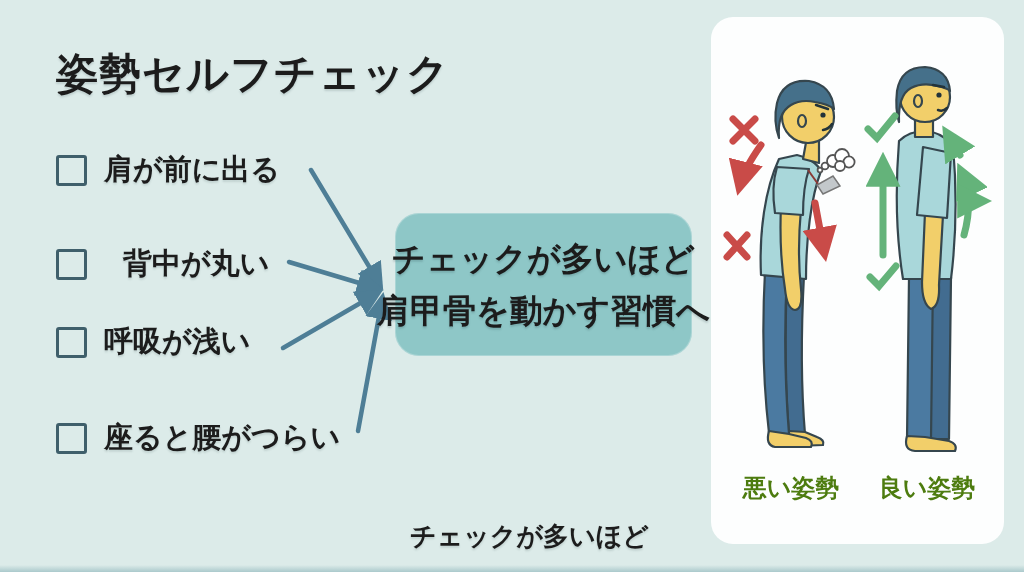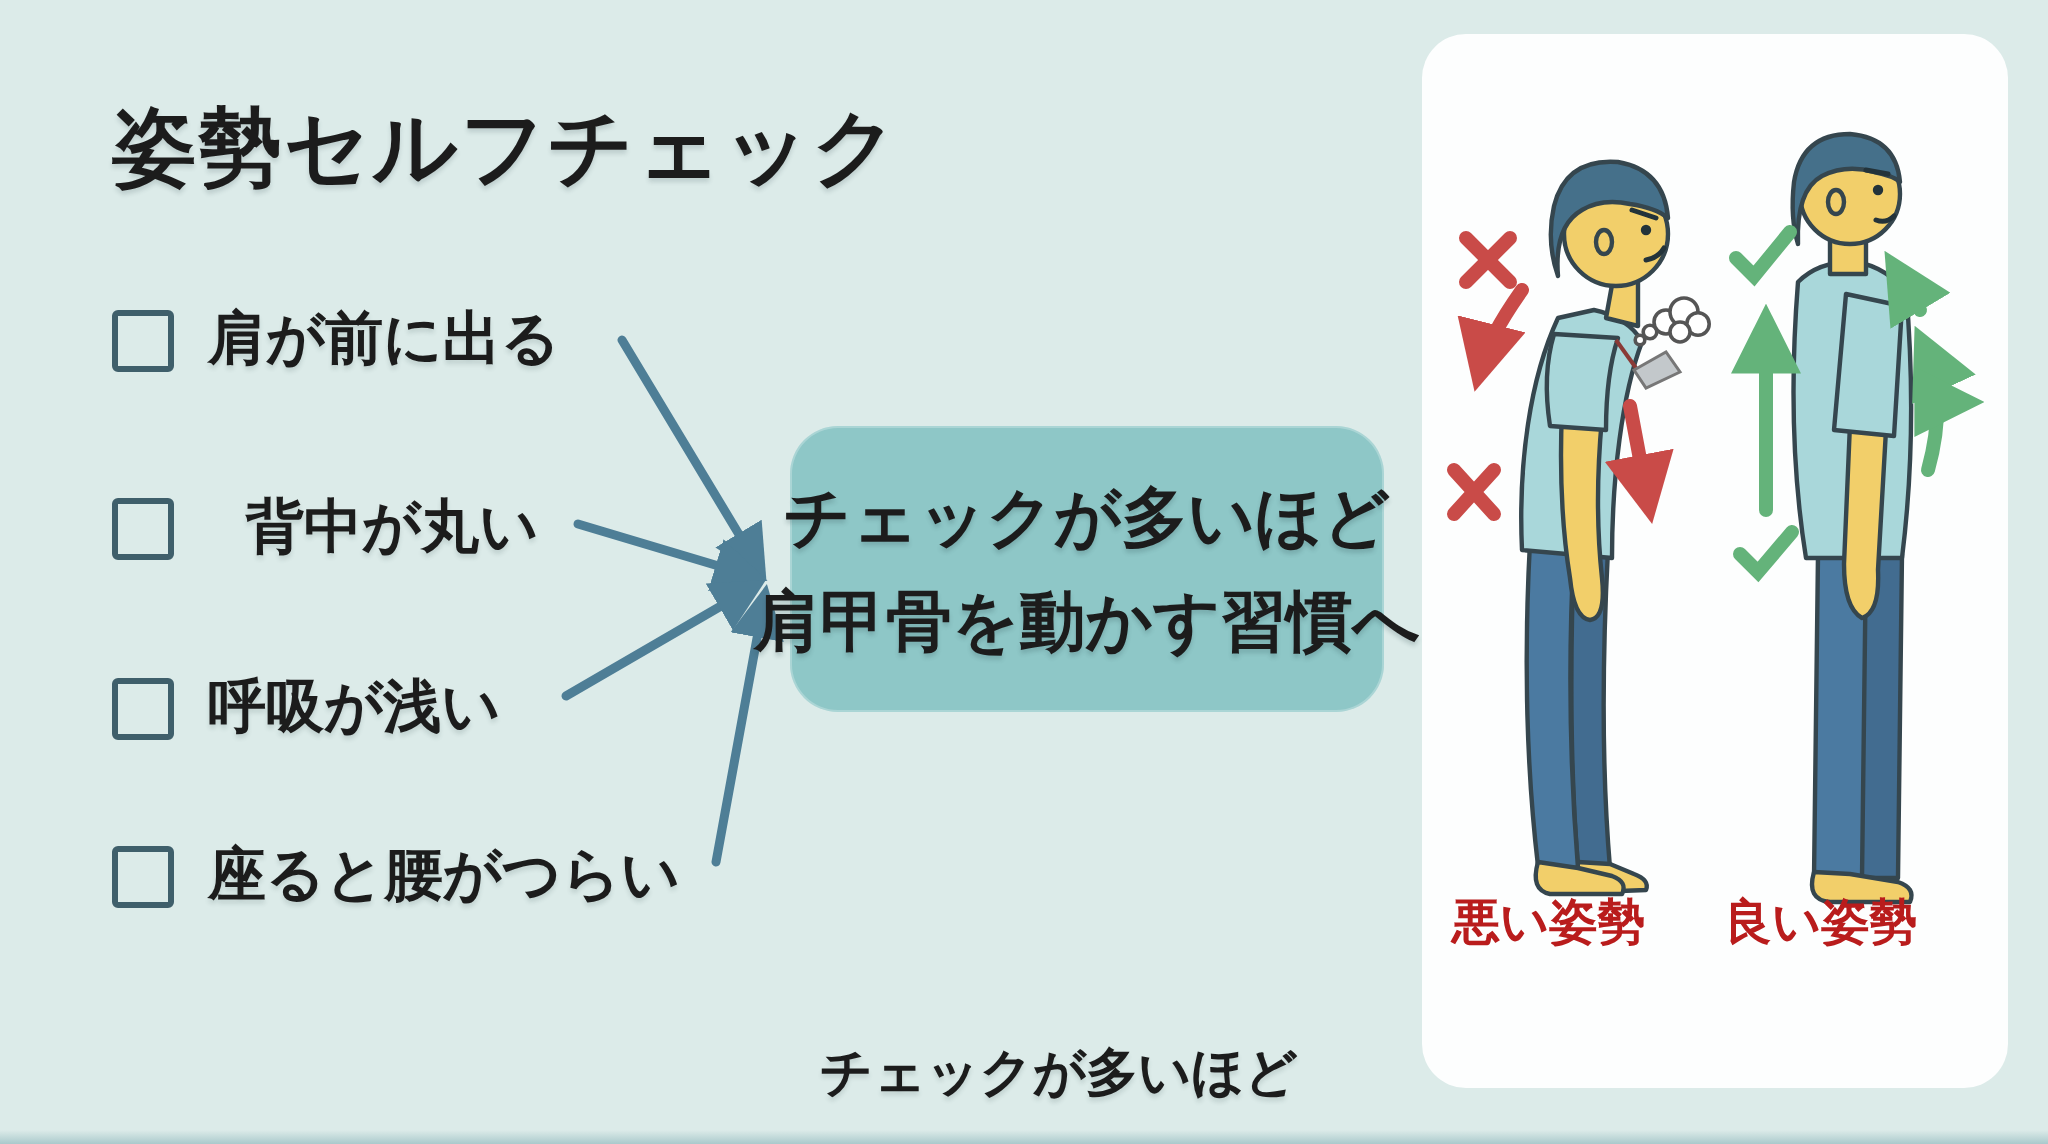--- a/index.html
+++ b/index.html
@@ -34,21 +34,21 @@
   .check-item {
     position: absolute;
     left: 56px;
     display: flex;
     align-items: center;
     gap: 17px;
     height: 36px;
   }
   .check-item.i1 { top: 152px; }
   .check-item.i2 { top: 246px; gap: 36px; }
-  .check-item.i3 { top: 336px; justify-content: flex-end; }
+  .check-item.i3 { top: 324px; justify-content: flex-end; }
   .check-item.i4 { top: 420px; }
   .checkbox {
     width: 31px; height: 31px;
     border: 3.5px solid #3f5f6b;
     border-radius: 3px;
     background: transparent;
     flex: 0 0 auto;
     cursor: pointer;
   }
   .check-label {
@@ -95,24 +95,25 @@
     left: 711px; top: 17px;
     width: 293px; height: 527px;
     background: #fdfefe;
     border-radius: 22px;
     overflow: hidden;
   }
   .illus-card svg { display: block; }
   .pose-label {
     position: absolute;
     width: 130px;
-    top: 428px;
+    text-align: center;
+    top: 455px;
     font-size: 24px;
     font-weight: 700;
-    color: #b91c1c;
+    color: #4d7c0f;
   }
   .pose-label.bad  { left: 15px; }
   .pose-label.good { left: 151px; }
 </style>
 </head>
 <body>
 
 <div class="stage">
 
   <div class="title">姿勢セルフチェック</div>

